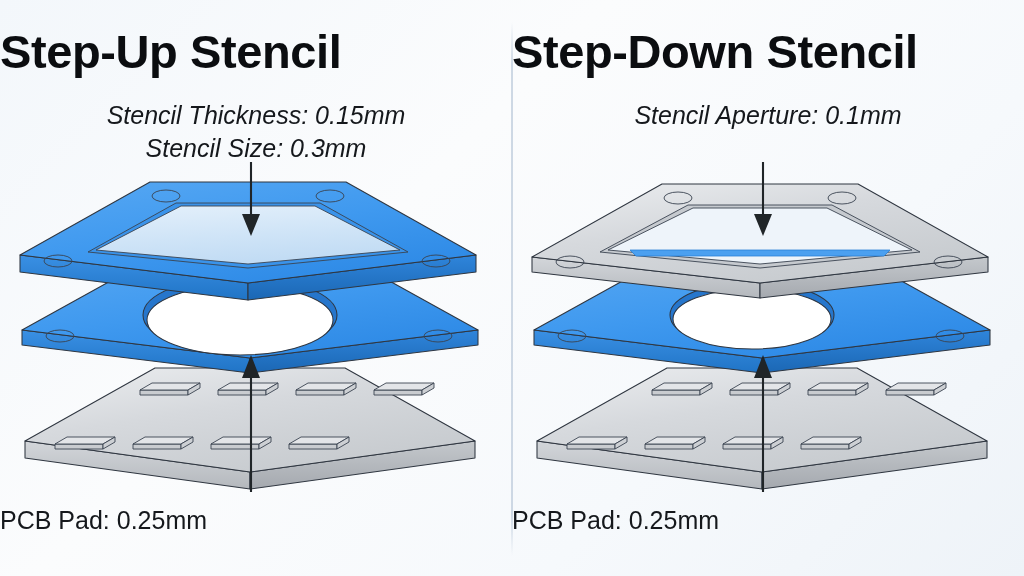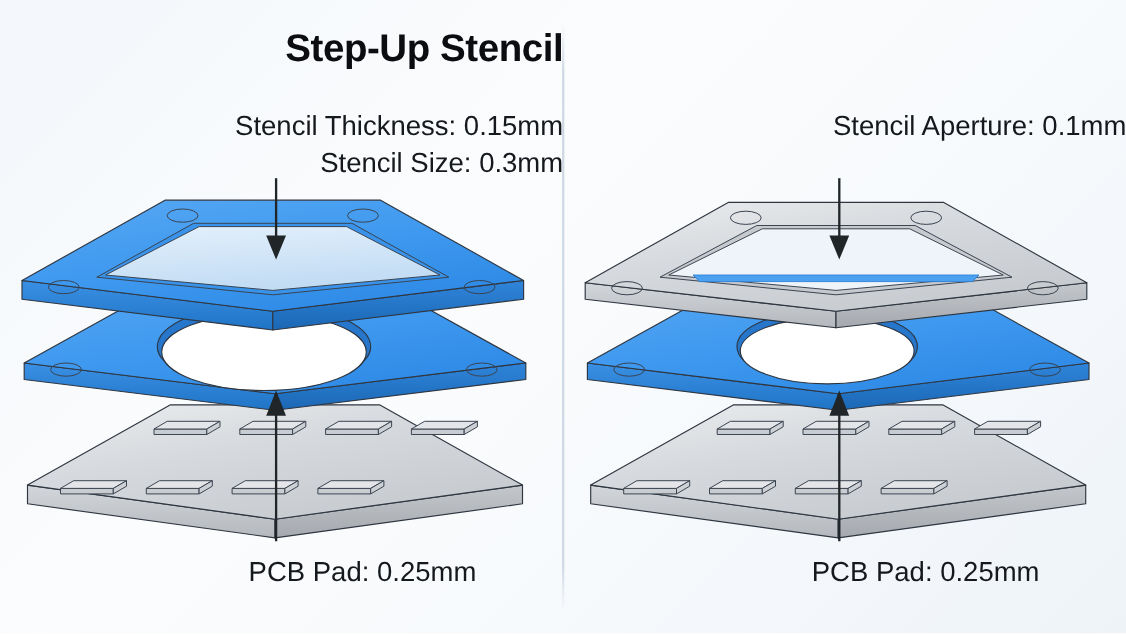--- a/index.html
+++ b/index.html
@@ -34,44 +34,45 @@
     height: 576px;
   }
   .panel.left  { left: 0; }
   .panel.right { left: 512px; }
 
   .title {
     position: absolute;
     top: 24px;
     left: 0;
     width: 512px;
-    text-align: right;
-    font-size: 35px;
+    text-align: left;
+    font-size: 47px;
     font-weight: bold;
     color: #0b0d10;
     letter-spacing: -0.4px;
     white-space: nowrap;
   }
   .spec {
     position: absolute;
     left: 0;
     width: 512px;
-    text-align: right;
+    text-align: center;
     font-size: 25px;
     color: #15181c;
     white-space: nowrap;
+    font-style: italic;
   }
   .spec.l1 { top: 101px; }
   .spec.l2 { top: 134px; }
 
   .footlabel {
     position: absolute;
     left: 0;
     width: 433px;
-    text-align: right;
+    text-align: left;
     font-size: 25px;
     color: #15181c;
     white-space: nowrap;
   }
   .footlabel.left-pos  { top: 506px; }
   .footlabel.right-pos { top: 506px; }
 
   svg.art {
     position: absolute;
     left: 0;
@@ -223,20 +224,21 @@
         <line class="arrowline" x1="251" y1="492" x2="251" y2="372"></line>
         <path fill="#202528" d="M 251,355 L 242,378 L 260,378 Z"></path>
       </g>
     </svg>
 
     <div class="footlabel left-pos">PCB Pad: 0.25mm</div>
   </div>
 
   <div class="panel right">
 
+    <div class="title">Step-Down Stencil</div>
     <div class="spec l1">Stencil Aperture: 0.1mm</div>
 
     <svg class="art" viewBox="0 0 512 576">
 
       <g>
         <path class="edge" fill="url(#lGraySide)" d="M 25,458 L 25,441 L 250,472 L 250,489 Z"></path>
         <path class="edge" fill="url(#lGraySideD)" d="M 250,489 L 250,472 L 475,441 L 475,458 Z"></path>
         <path class="edge" fill="url(#lGrayTop)" d="M 25,441 L 155,368 L 345,368 L 475,441 L 250,472 Z"></path>
         <g>
           <g>

